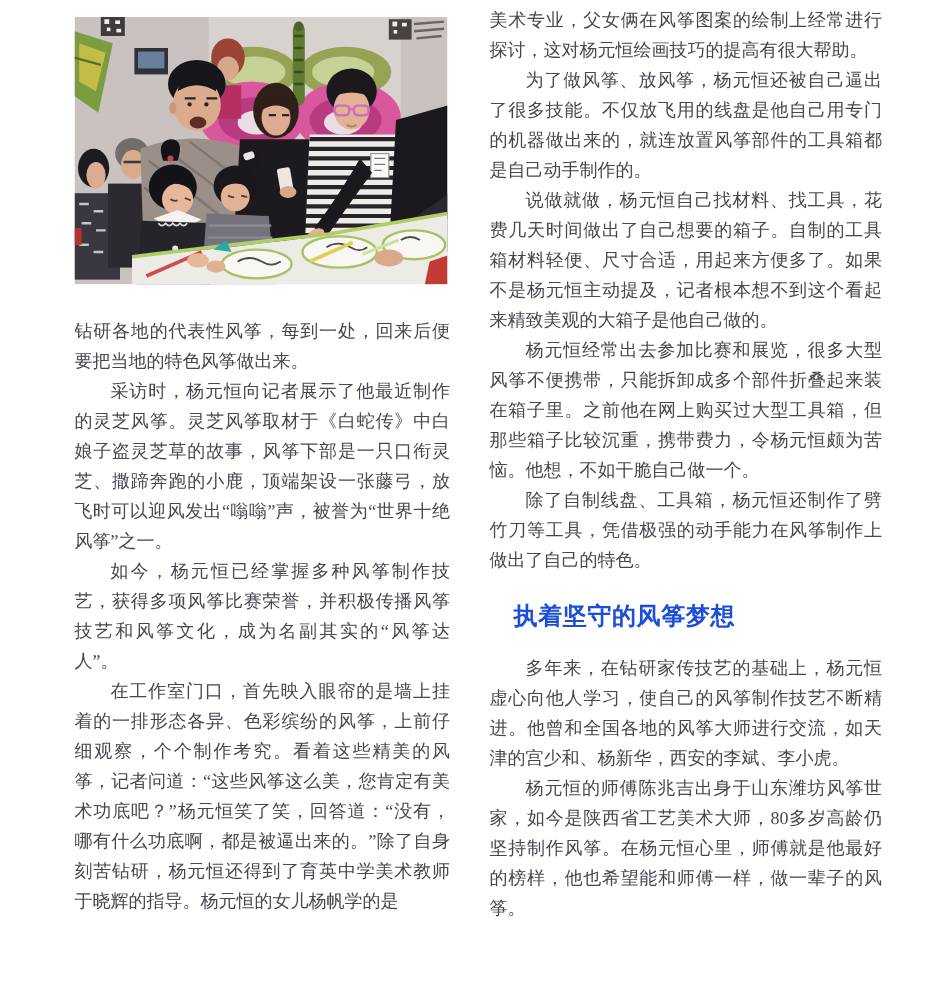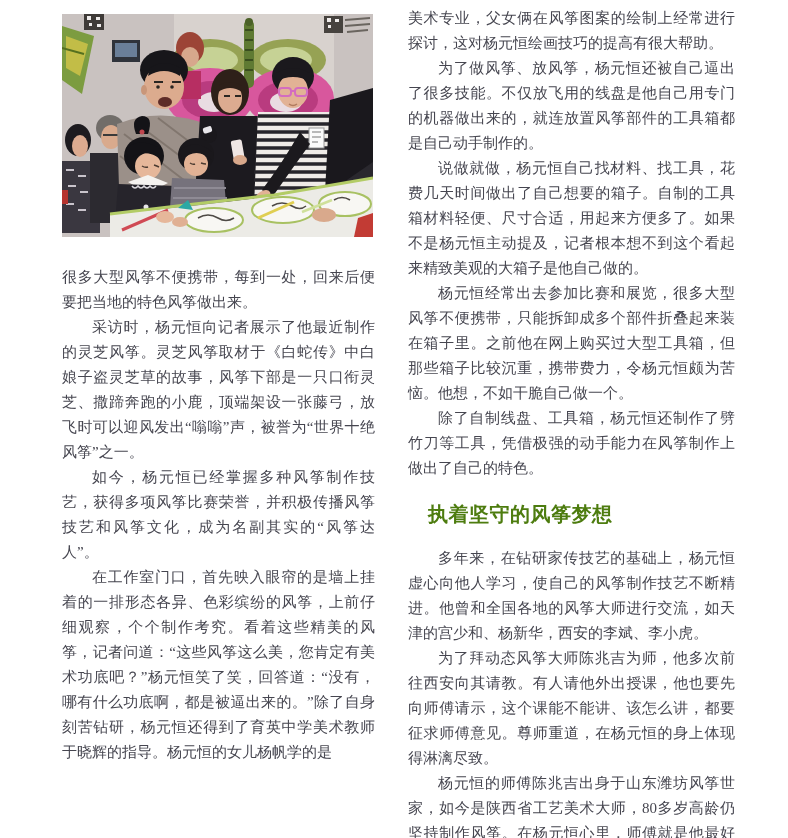--- a/index.html
+++ b/index.html
@@ -22,21 +22,21 @@
   .col-right{left:408px;top:6px;width:327px;}
   .photo-wrap{width:311px;height:223px;margin:0 0 28px 0;overflow:hidden;}
   .photo-wrap svg{display:block;}
   p{margin:0;padding:0;}
   p.indent{text-indent:2em;}
   h2.sec{
     font-family:"Liberation Sans","DejaVu Sans",sans-serif;
     font-weight:600;
     font-size:20px;
     line-height:29px;
-    color:#4d7c0f;
+    color:#1d4ed8;
     margin:19px 0 17px 0;
     padding-left:20px;
     letter-spacing:.5px;
     text-align:left;
   }
 </style>
 </head>
 <body>
 
 <div class="col col-left">
@@ -195,33 +195,32 @@
         <path d="M116,194 l10,-8 l5,10 z" fill="#2ba8a4"></path>
         <ellipse cx="262" cy="201" rx="12" ry="7" fill="#d9a98c"></ellipse>
       </g>
       <g>
         <path d="M296,204 L311,199 L311,223 L292,223 Z" fill="#c23b34"></path>
         <rect x="0" y="176" width="6" height="14" fill="#b5332e"></rect>
       </g>
     </svg>
   </div>
 
-  <p>很多大型风筝不便携带，每到一处，回来后便要把当地的特色风筝做出来。</p>
+  <p>钻研各地的代表性风筝，每到一处，回来后便要把当地的特色风筝做出来。</p>
   <p class="indent">采访时，杨元恒向记者展示了他最近制作的灵芝风筝。灵芝风筝取材于《白蛇传》中白娘子盗灵芝草的故事，风筝下部是一只口衔灵芝、撒蹄奔跑的小鹿，顶端架设一张藤弓，放飞时可以迎风发出“嗡嗡”声，被誉为“世界十绝风筝”之一。</p>
   <p class="indent">如今，杨元恒已经掌握多种风筝制作技艺，获得多项风筝比赛荣誉，并积极传播风筝技艺和风筝文化，成为名副其实的“风筝达人”。</p>
 
 
   <p class="indent">在工作室门口，首先映入眼帘的是墙上挂着的一排形态各异、色彩缤纷的风筝，上前仔细观察，个个制作考究。看着这些精美的风筝，记者问道：“这些风筝这么美，您肯定有美术功底吧？”杨元恒笑了笑，回答道：“没有，哪有什么功底啊，都是被逼出来的。”除了自身刻苦钻研，杨元恒还得到了育英中学美术教师于晓辉的指导。杨元恒的女儿杨帆学的是</p>
 </div>
 
 <div class="col col-right">
   <p>美术专业，父女俩在风筝图案的绘制上经常进行探讨，这对杨元恒绘画技巧的提高有很大帮助。</p>
   <p class="indent">为了做风筝、放风筝，杨元恒还被自己逼出了很多技能。不仅放飞用的线盘是他自己用专门的机器做出来的，就连放置风筝部件的工具箱都是自己动手制作的。</p>
   <p class="indent">说做就做，杨元恒自己找材料、找工具，花费几天时间做出了自己想要的箱子。自制的工具箱材料轻便、尺寸合适，用起来方便多了。如果不是杨元恒主动提及，记者根本想不到这个看起来精致美观的大箱子是他自己做的。</p>
   <p class="indent">杨元恒经常出去参加比赛和展览，很多大型风筝不便携带，只能拆卸成多个部件折叠起来装在箱子里。之前他在网上购买过大型工具箱，但那些箱子比较沉重，携带费力，令杨元恒颇为苦恼。他想，不如干脆自己做一个。</p>
   <p class="indent">除了自制线盘、工具箱，杨元恒还制作了劈竹刀等工具，凭借极强的动手能力在风筝制作上做出了自己的特色。</p>
 
   <h2 class="sec">执着坚守的风筝梦想</h2>
 
   <p class="indent">多年来，在钻研家传技艺的基础上，杨元恒虚心向他人学习，使自己的风筝制作技艺不断精进。他曾和全国各地的风筝大师进行交流，如天津的宫少和、杨新华，西安的李斌、李小虎。</p>
-  <p class="indent">为了拜动态风筝大师陈兆吉为师，他多次前往西安向其请教。有人请他外出授课，他也要先向师傅请示，这个课能不能讲、该怎么讲，都要征求师傅意见。尊师重道，在杨元恒的身上体现得淋漓尽致。</p>
   <p class="indent">杨元恒的师傅陈兆吉出身于山东潍坊风筝世家，如今是陕西省工艺美术大师，80多岁高龄仍坚持制作风筝。在杨元恒心里，师傅就是他最好的榜样，他也希望能和师傅一样，做一辈子的风筝。</p>
 </div>
 
 </body></html>

